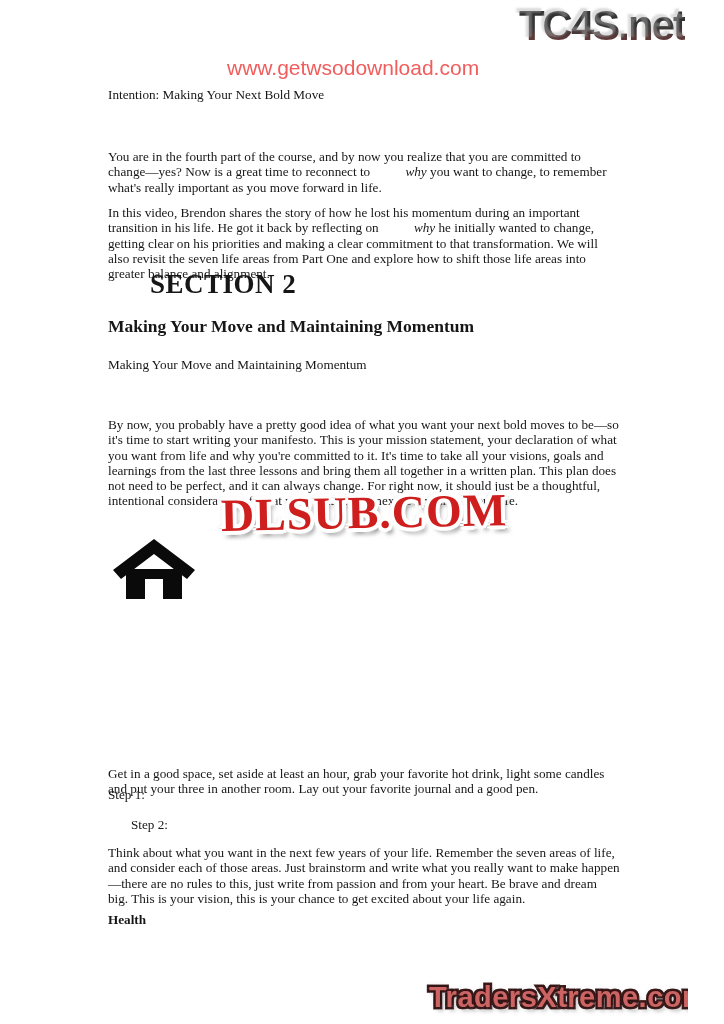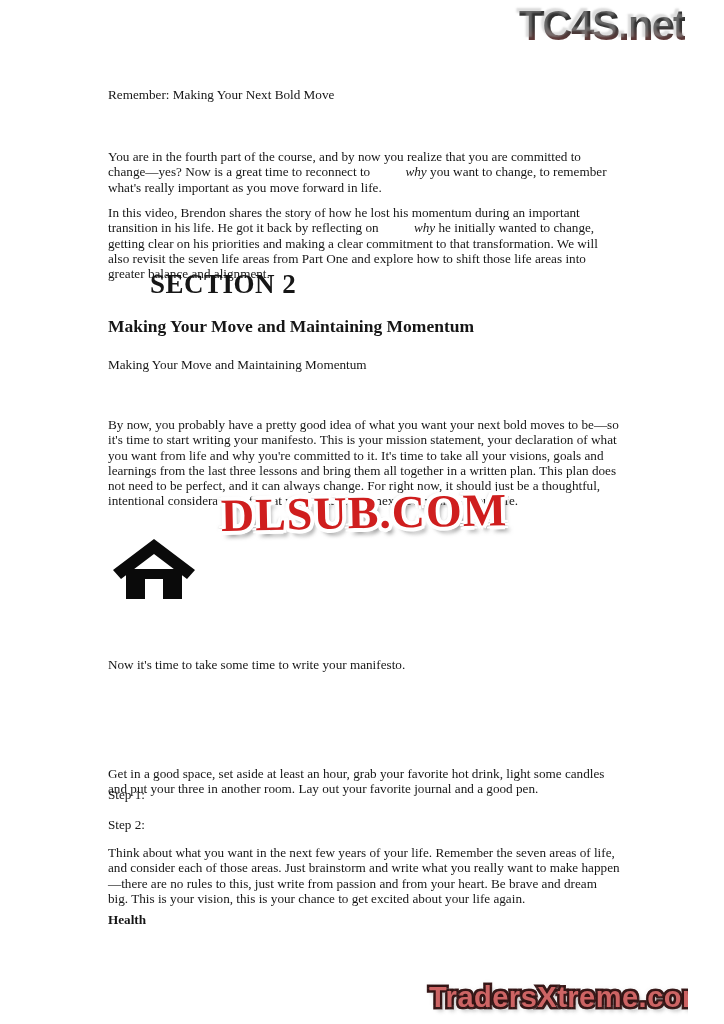--- a/index.html
+++ b/index.html
@@ -86,22 +86,23 @@
   .h-sub { font-size:17.5px; font-weight:bold; }
 
   .home-icon-box { top:539px; left:110px; width:88px; height:60px; }
 </style>
 </head>
 <body>
 
 <div class="page">
 
   <div class="abs wm-tc4s">TC4S.net</div>
+  <div class="abs wm-getwso">www.getwsodownload.com</div>
 
-  <div class="abs body-text" style="top:87px;">Remember: Making Your Next Bold Move</div>
+  <div class="abs body-text" style="top:87px;">Intention: Making Your Next Bold Move</div>
 
   <p class="abs body-text" style="top:149px;"><span>You are in the fourth part of the course, and by now you realize that you are committed to change—yes? Now is a great time to reconnect to </span><span class="em">why</span><span> you want to change, to remember what's really important as you move forward in life.</span></p>
 
   <p class="abs body-text" style="top:205px;"><span>In this video, Brendon shares the story of how he lost his momentum during an important transition in his life. He got it back by reflecting on </span><span class="em">why</span><span> he initially wanted to change, getting clear on his priorities and making a clear commitment to that transformation. We will also revisit the seven life areas from Part One and explore how to shift those life areas into greater balance and alignment.</span></p>
 
   <h1 class="abs body-text h-section" style="top:277px;">SECTION 2</h1>
 
   <h2 class="abs body-text h-sub" style="top:319px;">Making Your Move and Maintaining Momentum</h2>
 
   <div class="abs body-text" style="top:357px;">Making Your Move and Maintaining Momentum</div>
@@ -111,27 +112,26 @@
   <div class="abs wm-dlsub">DLSUB.COM</div>
 
   <div class="abs home-icon-box">
     <svg width="88" height="60" viewBox="0 0 88 60" xmlns="http://www.w3.org/2000/svg" aria-hidden="true">
       <polygon points="44,0 3,31 11,40 44,15 77,40 85,31" fill="#0a0a0a"></polygon>
       <path d="M16 30 H72 V60 H53 V40 H35 V60 H16 Z" fill="#0a0a0a"></path>
     </svg>
   </div>
 
 
-  <div class="abs body-text" style="top:657px;">Now it's time to take some time to write your manifesto.</div>
 
   <div class="abs body-text" style="top:740px;margin-top:47px;">Step 1:</div>
 
   <p class="abs body-text" style="top:766px;">Get in a good space, set aside at least an hour, grab your favorite hot drink, light some candles and put your three in another room. Lay out your favorite journal and a good pen.</p>
 
-  <div class="abs body-text" style="top:817px;">Step 2:</div>
+  <div class="abs body-text" style="top:817px;margin-left:23px;">Step 2:</div>
 
   <p class="abs body-text" style="top:845px;">Think about what you want in the next few years of your life. Remember the seven areas of life, and consider each of those areas. Just brainstorm and write what you really want to make happen—there are no rules to this, just write from passion and from your heart. Be brave and dream big. This is your vision, this is your chance to get excited about your life again.</p>
 
   <div class="abs wm-tradersx">TradersXtreme.com</div>
 
   <div class="abs body-text b" style="top:912px;">Health</div>
 
 </div>
 
 </body></html>

